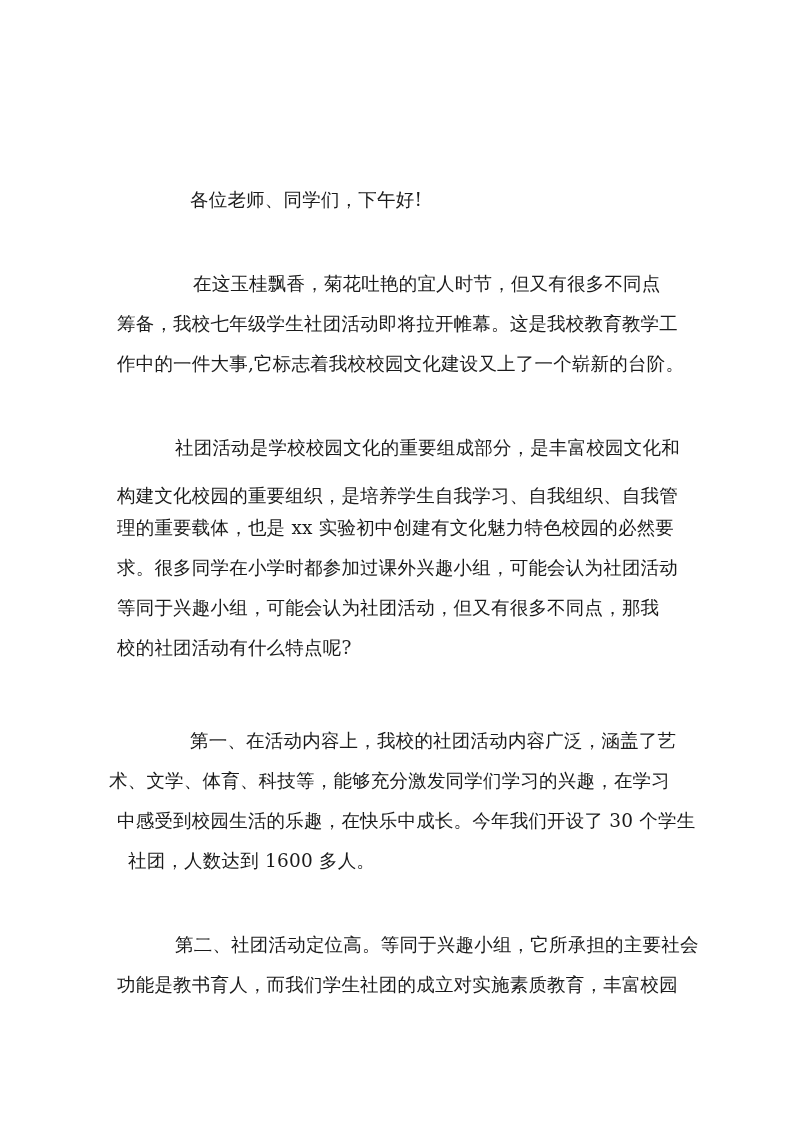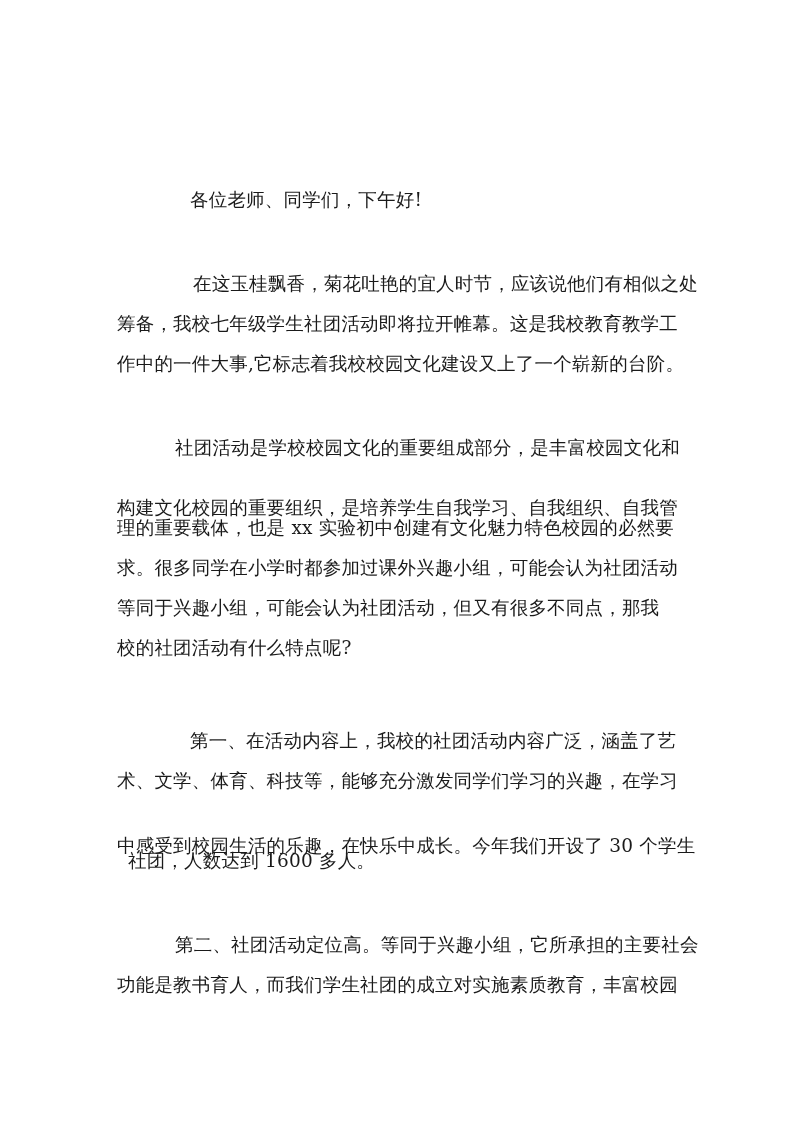--- a/index.html
+++ b/index.html
@@ -11,38 +11,38 @@
   .para { position: absolute; left: 0; top: 0; }
 </style>
 </head>
 <body>
 
 <div class="page">
 
   <div class="line" style="left:190px; top:188px;">各位老师、同学们，下午好!</div>
 
   <div class="para">
-    <div class="line" style="left:193px; top:272px;">在这玉桂飘香，菊花吐艳的宜人时节，应该说他们有相似之处</div>
+    <div class="line" style="left:193px; top:272px;">在这玉桂飘香，菊花吐艳的宜人时节，但又有很多不同点</div>
     <div class="line" style="left:117px; top:312px;">筹备，我校七年级学生社团活动即将拉开帷幕。这是我校教育教学工</div>
     <div class="line" style="left:117px; top:352px;">作中的一件大事,它标志着我校校园文化建设又上了一个崭新的台阶。</div>
   </div>
 
   <div class="para">
     <div class="line" style="left:175px; top:436px;">社团活动是学校校园文化的重要组成部分，是丰富校园文化和</div>
-    <div class="line" style="left:117px; top:496px;">构建文化校园的重要组织，是培养学生自我学习、自我组织、自我管</div>
+    <div class="line" style="left:117px; top:484px;">构建文化校园的重要组织，是培养学生自我学习、自我组织、自我管</div>
     <div class="line" style="left:117px; top:516px;">理的重要载体，也是 xx 实验初中创建有文化魅力特色校园的必然要</div>
     <div class="line" style="left:117px; top:556px;">求。很多同学在小学时都参加过课外兴趣小组，可能会认为社团活动</div>
     <div class="line" style="left:117px; top:596px;">等同于兴趣小组，可能会认为社团活动，但又有很多不同点，那我</div>
     <div class="line" style="left:117px; top:636px;">校的社团活动有什么特点呢?</div>
   </div>
 
   <div class="para">
     <div class="line" style="left:190px; top:729px;">第一、在活动内容上，我校的社团活动内容广泛，涵盖了艺</div>
-    <div class="line" style="left:117px; top:769px;text-align:center;">术、文学、体育、科技等，能够充分激发同学们学习的兴趣，在学习</div>
-    <div class="line" style="left:117px; top:834px;">中感受到校园生活的乐趣，在快乐中成长。今年我们开设了 30 个学生</div>
+    <div class="line" style="left:109px; top:769px;text-align:center;">术、文学、体育、科技等，能够充分激发同学们学习的兴趣，在学习</div>
+    <div class="line" style="left:117px; top:809px;">中感受到校园生活的乐趣，在快乐中成长。今年我们开设了 30 个学生</div>
     <div class="line" style="left:128px; top:849px;">社团，人数达到 1600 多人。</div>
   </div>
 
   <div class="para">
     <div class="line" style="left:175px; top:933px;">第二、社团活动定位高。等同于兴趣小组，它所承担的主要社会</div>
     <div class="line" style="left:117px; top:973px;">功能是教书育人，而我们学生社团的成立对实施素质教育，丰富校园</div>
   </div>
 
 </div>
 

